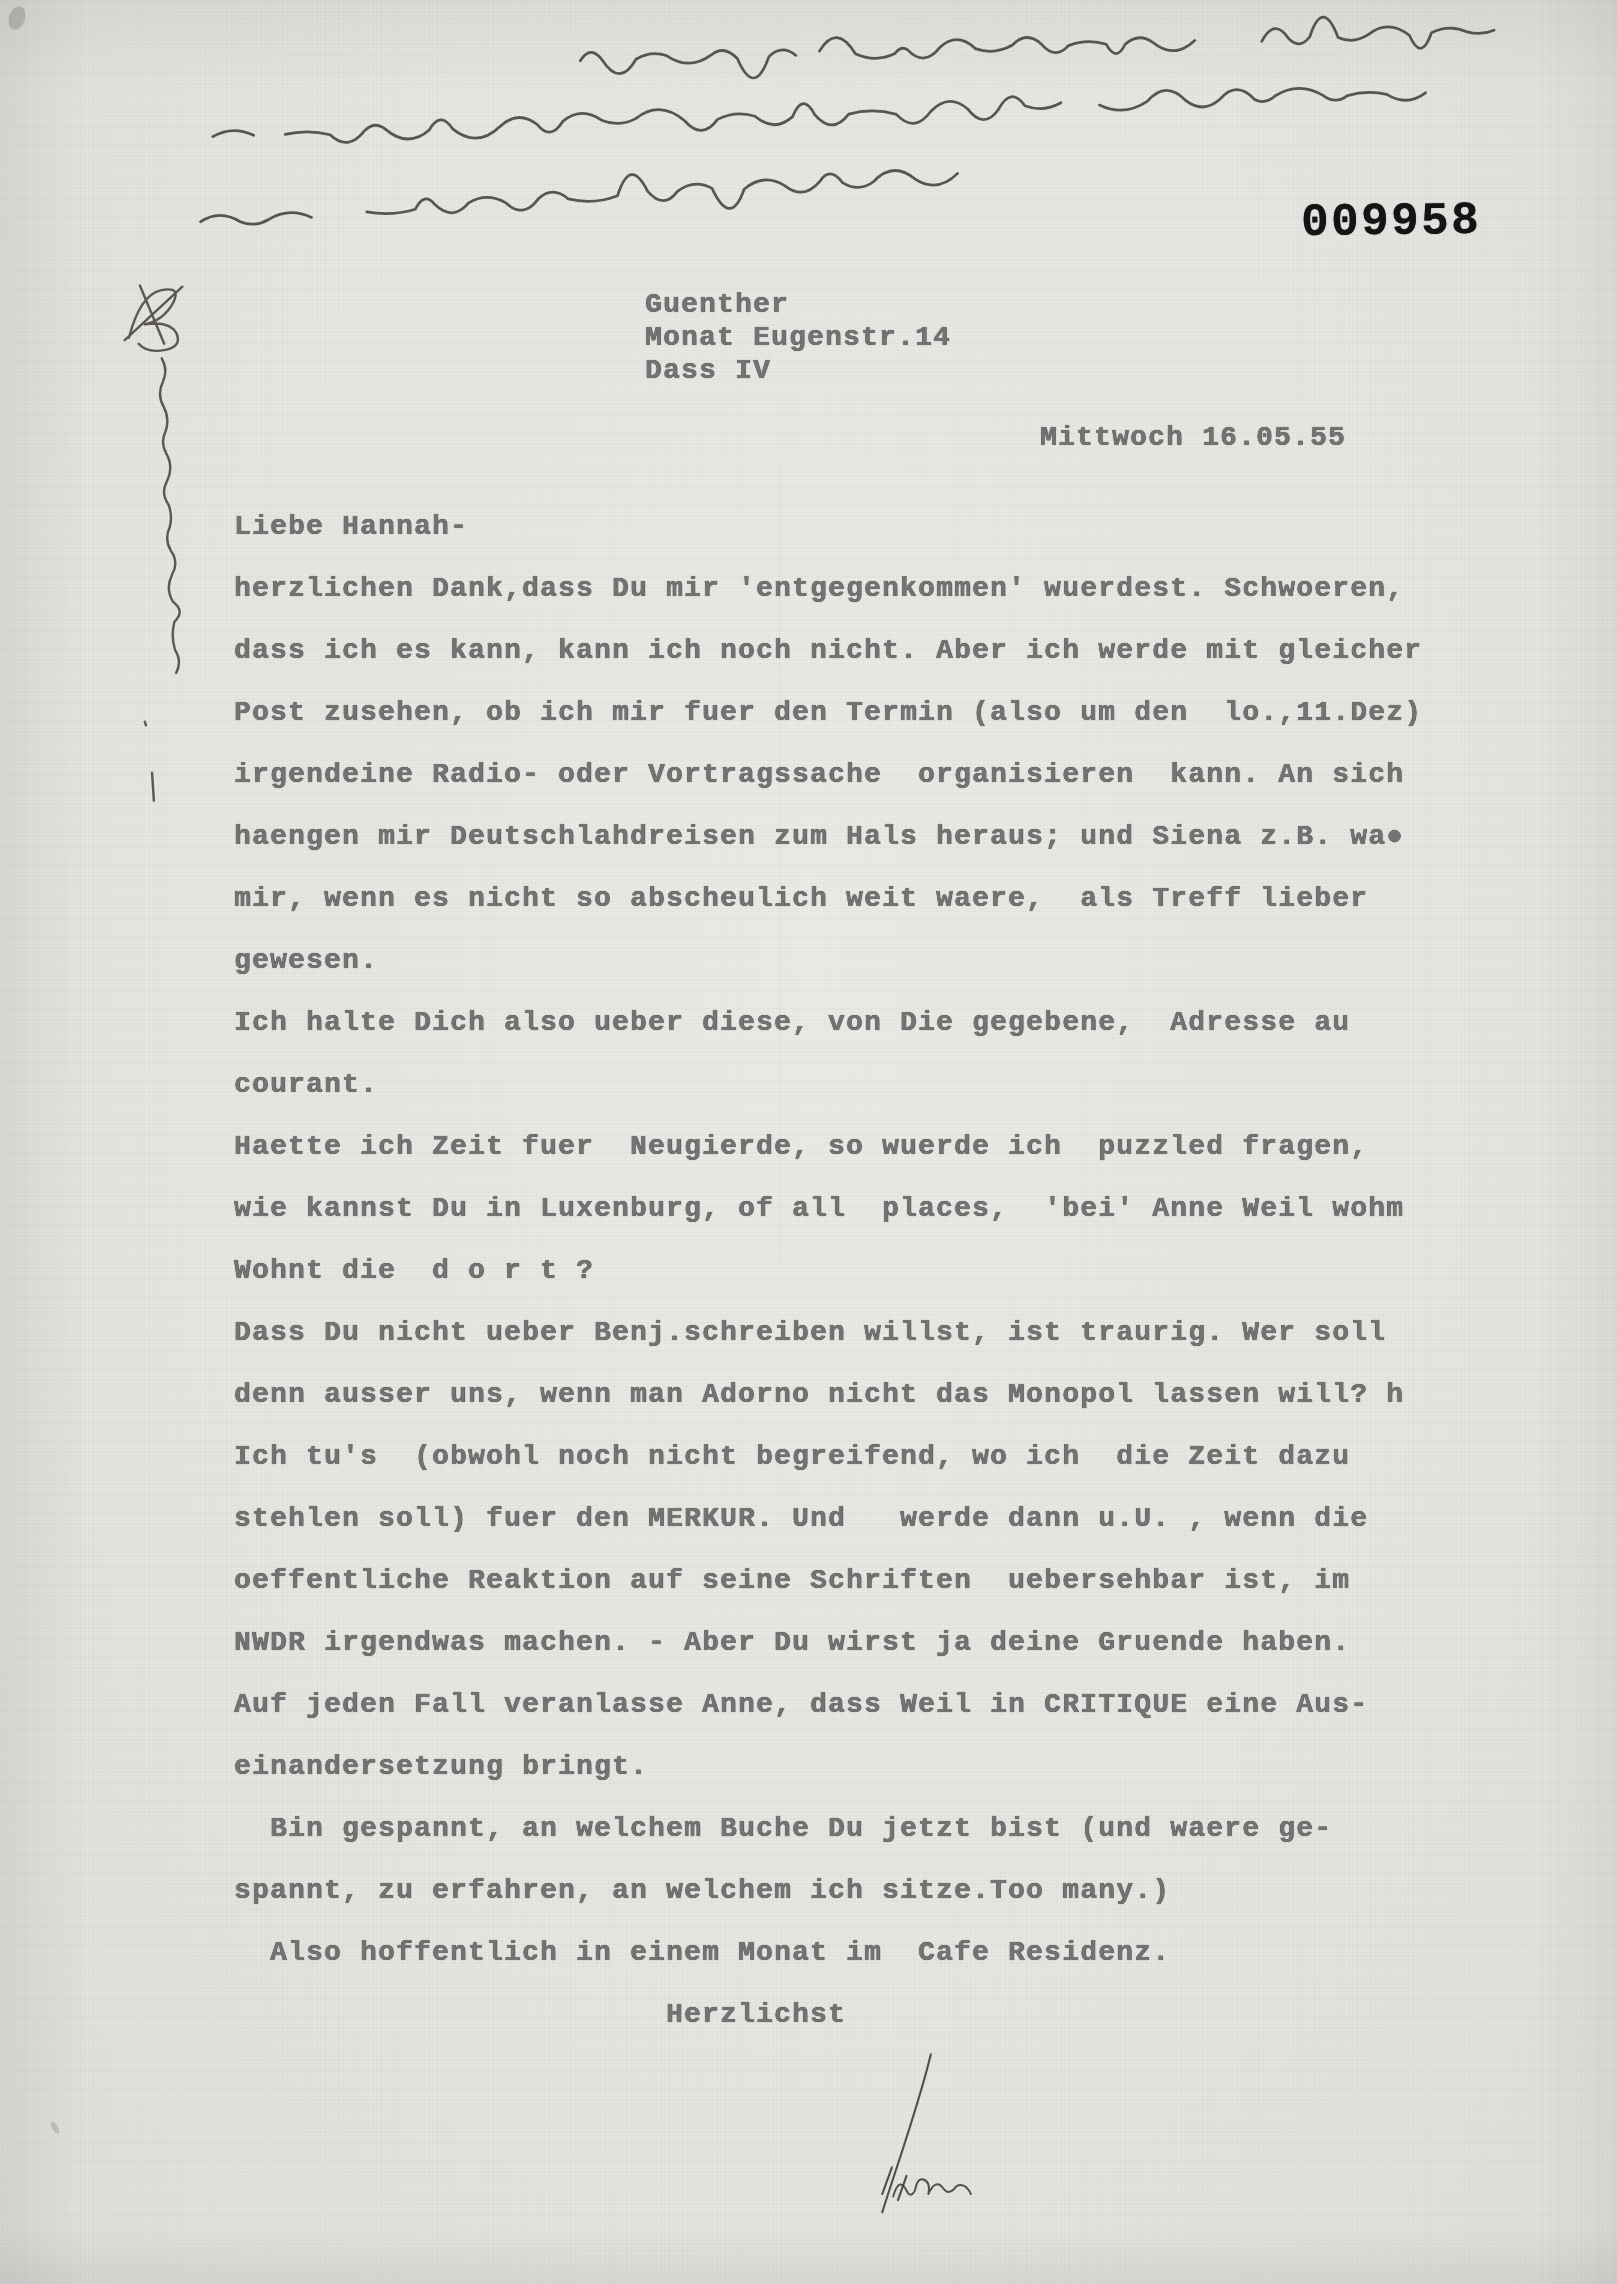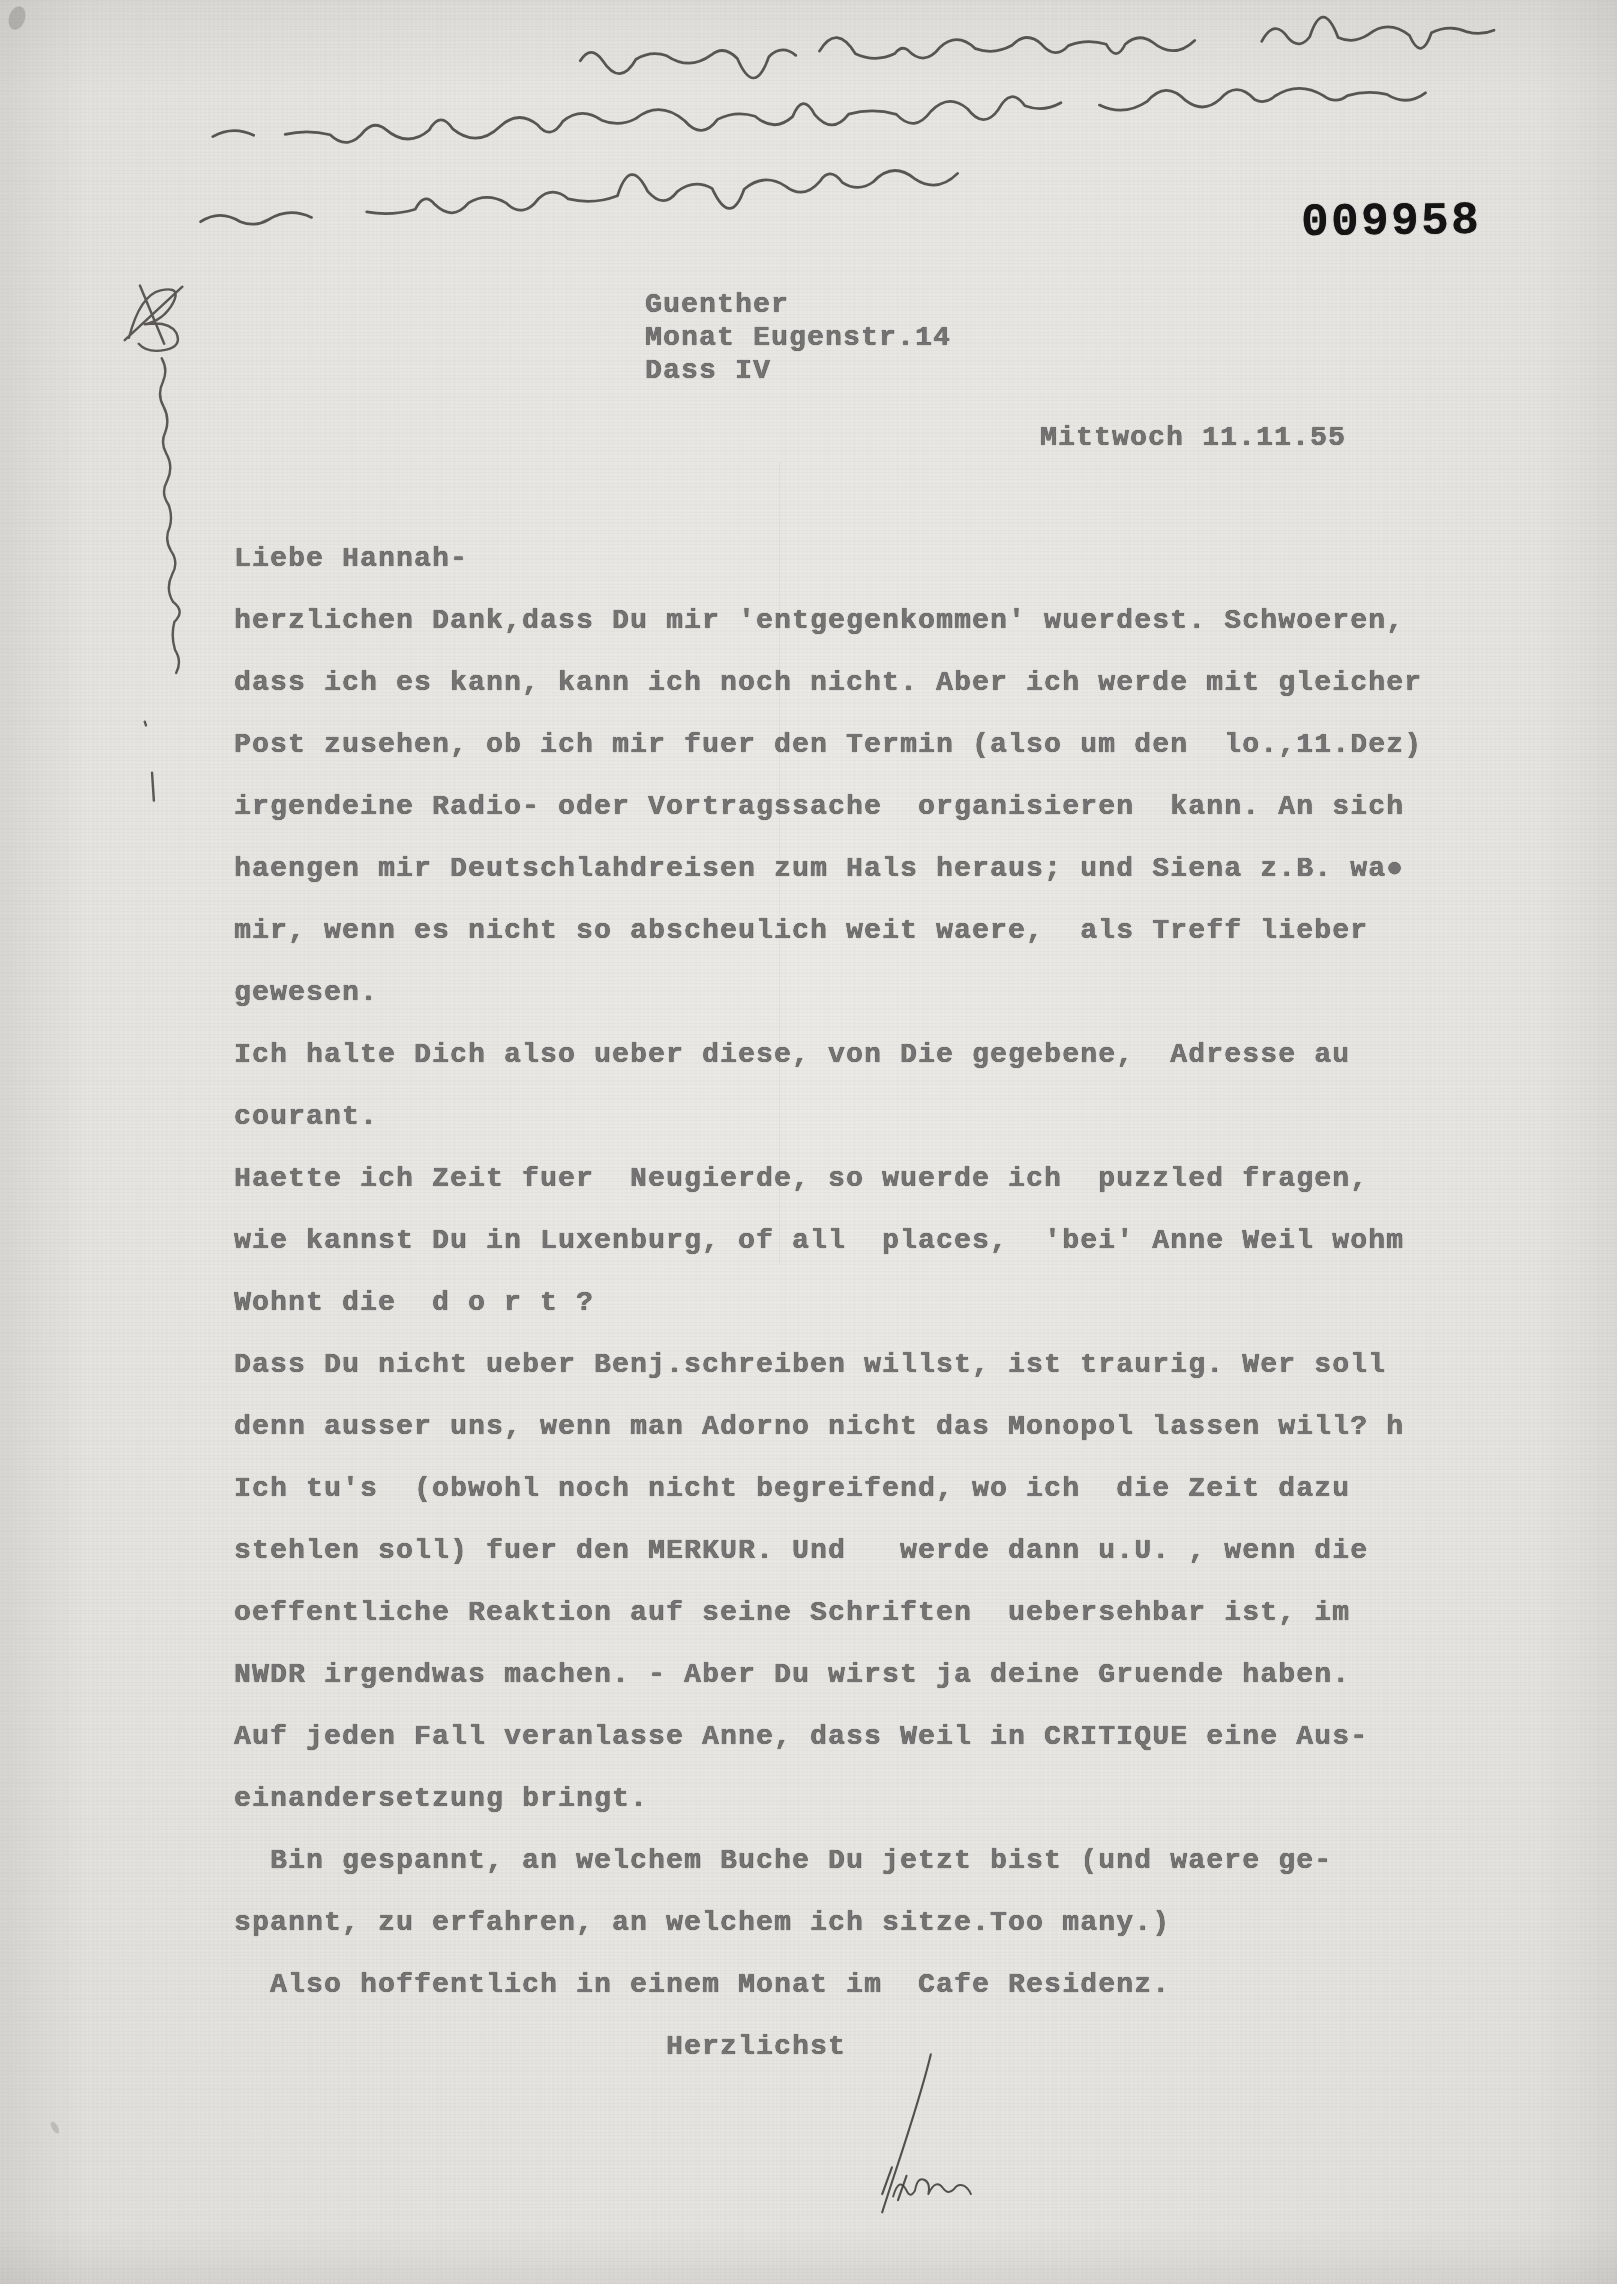--- a/index.html
+++ b/index.html
@@ -20,21 +20,21 @@
     text-shadow:0 0 0.8px rgba(25,23,21,.9), 0.4px 0.4px 0 rgba(40,38,36,.35);
     letter-spacing:1.2px;white-space:pre;
   }
   .stamp{
     position:absolute;left:1301px;top:196px;
     font-size:46px;letter-spacing:2.4px;font-weight:700;color:#141414;
     text-shadow:0 0 0.9px rgba(0,0,0,.8);transform:rotate(-.6deg);
   }
   .sender{position:absolute;left:645px;top:288px;font-size:28px;line-height:33px;}
   .dateline{position:absolute;left:1040px;top:422px;font-size:28px;}
-  .body-block{position:absolute;left:234px;top:528px;font-size:28px;line-height:62px;}
+  .body-block{position:absolute;left:234px;top:496px;font-size:28px;line-height:62px;}
   .crease{
     position:absolute;left:779px;top:462px;width:1.2px;height:802px;
     background:rgba(0,0,0,.045);filter:blur(0.6px);
   }
   .speck{position:absolute;background:rgba(40,40,40,.55);border-radius:50%;}
   .speck.a{left:8.5px;top:6px;width:16px;height:24px;transform:rotate(18deg);opacity:.35;}
   .speck.b{left:52px;top:2121px;width:6px;height:13.4px;opacity:.3;transform:rotate(-30deg);}
   svg.hand{position:absolute;left:0;top:0;pointer-events:none;}
   svg.hand path{fill:none;stroke:#383634;stroke-linecap:round;stroke-linejoin:round;}
 </style>
@@ -42,21 +42,21 @@
 <body>
 
 <div class="speck a"></div>
 <div class="speck b"></div>
 <div class="crease"></div>
 
 <div class="stamp typed">009958</div>
 
 <div class="sender typed"><div>Guenther</div><div>Monat Eugenstr.14</div><div>Dass IV</div></div>
 
-<div class="dateline typed">Mittwoch 11.11.55</div>
+<div class="dateline typed">Mittwoch 16.05.55</div>
 
 <div class="body-block typed"><div>Liebe Hannah-</div><div>herzlichen Dank,dass Du mir 'entgegenkommen' wuerdest. Schwoeren,</div><div>dass ich es kann, kann ich noch nicht. Aber ich werde mit gleicher</div><div>Post zusehen, ob ich mir fuer den Termin (also um den  lo.,11.Dez)</div><div>irgendeine Radio- oder Vortragssache  organisieren  kann. An sich</div><div>haengen mir Deutschlahdreisen zum Hals heraus; und Siena z.B. wa●</div><div>mir, wenn es nicht so abscheulich weit waere,  als Treff lieber</div><div>gewesen.</div><div>Ich halte Dich also ueber diese, von Die gegebene,  Adresse au</div><div>courant.</div><div>Haette ich Zeit fuer  Neugierde, so wuerde ich  puzzled fragen,</div><div>wie kannst Du in Luxenburg, of all  places,  'bei' Anne Weil wohm</div><div>Wohnt die  d o r t ?</div><div>Dass Du nicht ueber Benj.schreiben willst, ist traurig. Wer soll</div><div>denn ausser uns, wenn man Adorno nicht das Monopol lassen will? h</div><div>Ich tu's  (obwohl noch nicht begreifend, wo ich  die Zeit dazu</div><div>stehlen soll) fuer den MERKUR. Und   werde dann u.U. , wenn die</div><div>oeffentliche Reaktion auf seine Schriften  uebersehbar ist, im</div><div>NWDR irgendwas machen. - Aber Du wirst ja deine Gruende haben.</div><div>Auf jeden Fall veranlasse Anne, dass Weil in CRITIQUE eine Aus-</div><div>einandersetzung bringt.</div><div>  Bin gespannt, an welchem Buche Du jetzt bist (und waere ge-</div><div>spannt, zu erfahren, an welchem ich sitze.Too many.)</div><div>  Also hoffentlich in einem Monat im  Cafe Residenz.</div><div>                        Herzlichst</div></div>
 
 <svg class="hand" width="1618" height="2284" viewBox="0 0 2663 3760">
   <g id="hw-top" aria-label="three lines of inverted illegible handwriting">
       <path d="M 955 100 Q 972.4 72.7 991.6 99.6 Q 1020.6 143.9 1046.7 97.6 Q 1071.7 82.3 1097.5 91.8 Q 1134.9 116.7 1170.7 90.5 Q 1191.4 73.1 1213.5 96.3 Q 1241.7 162.0 1265.5 93.3 Q 1287.0 72.2 1309.7 91.2 M 1348.7 84.1 Q 1376.8 37.6 1407.9 88.4 Q 1441.0 103.7 1473.0 88.1 Q 1483.1 74.7 1493.8 82.1 Q 1521.5 111.0 1547.3 77.7 Q 1575.5 51.7 1605.5 80.1 Q 1636.2 90.9 1665.9 74.6 Q 1689.4 49.9 1714.4 72.9 Q 1737.3 98.9 1758.6 75.1 Q 1789.4 63.0 1820.9 72.9 Q 1837.4 103.5 1852.0 72.8 Q 1873.8 53.4 1896.7 69.2 Q 1932.6 98.8 1966.5 66.5 M 1997.4 68.0 M 2076.8 68.0 Q 2097.8 28.6 2121.1 63.5 Q 2139.2 82.2 2155.9 60.5 Q 2177.2 -4.5 2202.5 61.6 Q 2227.7 72.9 2252.0 57.1 Q 2285.2 30.8 2320.1 58.5 Q 2339.6 103.0 2356.2 54.0 Q 2385.2 39.5 2415.1 52.5 Q 2437.4 58.8 2459.2 49.7" stroke-width="4.5" opacity="0.82"></path>
       <path d="M 350 225 Q 383.0 206.1 417.3 222.8 M 469.2 221.2 Q 505.9 212.4 543.2 221.9 Q 572.9 250.4 600.3 214.7 Q 616.9 198.6 634.5 213.0 Q 671.5 244.3 706.3 214.0 Q 724.5 181.4 744.9 212.1 Q 785.1 244.6 822.8 208.3 Q 852.8 180.1 884.7 205.4 Q 906.7 232.3 926.6 199.3 Q 957.5 174.6 990.0 197.9 Q 1018.6 209.7 1046.2 195.3 Q 1085.3 164.2 1126.8 198.8 Q 1155.2 231.7 1181.0 196.5 Q 1211.4 181.2 1242.7 191.4 Q 1274.6 218.9 1304.5 192.0 Q 1321.2 151.0 1340.9 188.7 Q 1370.1 222.9 1396.8 187.9 Q 1435.7 177.1 1475.4 188.2 Q 1504.9 220.0 1531.9 183.5 Q 1561.1 152.6 1592.3 178.9 Q 1619.1 214.4 1643.3 180.2 Q 1663.8 141.5 1686.8 174.1 Q 1717.0 185.6 1746.2 169.2 M 1809.6 173.0 Q 1849.8 192.5 1888.3 166.9 Q 1918.9 130.9 1952.0 165.8 Q 1980.8 187.6 2007.9 163.5 Q 2035.3 131.5 2065.1 163.8 Q 2082.3 172.9 2098.6 158.0 Q 2137.5 133.1 2178.3 157.3 Q 2198.6 172.4 2217.9 157.4 Q 2250.1 148.3 2282.8 155.3 Q 2315.4 175.9 2346.4 152.8" stroke-width="4.5" opacity="0.82"></path>
       <path d="M 330 365 Q 361.3 344.0 395.3 365.0 Q 418.9 374.7 441.2 361.7 Q 475.6 340.5 512.5 357.9 M 548.4 351.5 M 603.4 348.8 Q 644.0 356.1 683.4 344.4 Q 697.8 315.0 715.3 336.4 Q 745.1 365.3 771.1 334.1 Q 800.7 316.2 832.5 333.9 Q 860.9 360.9 885.6 327.7 Q 909.0 305.1 935.1 327.5 Q 976.5 337.5 1016.3 322.2 Q 1037.2 256.3 1066.0 315.2 Q 1092.2 345.5 1114.6 315.4 Q 1142.1 293.9 1171.9 310.1 Q 1202.3 375.5 1224.7 311.5 Q 1257.1 283.6 1292.6 306.3 Q 1322.5 329.6 1349.0 299.0 Q 1365.9 273.2 1386.0 300.1 Q 1412.9 317.5 1437.5 299.2 Q 1469.3 265.2 1505.0 293.9 Q 1542.4 319.0 1576.2 285.4" stroke-width="4.5" opacity="0.82"></path>
     </g>
   <g id="hw-margin" aria-label="vertical illegible handwritten margin note">

